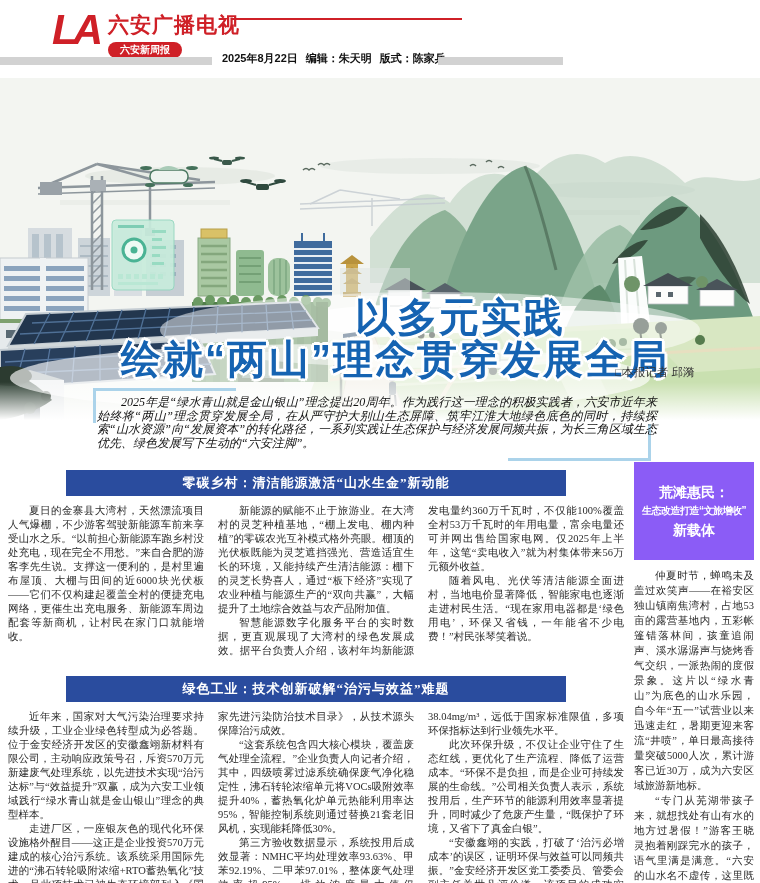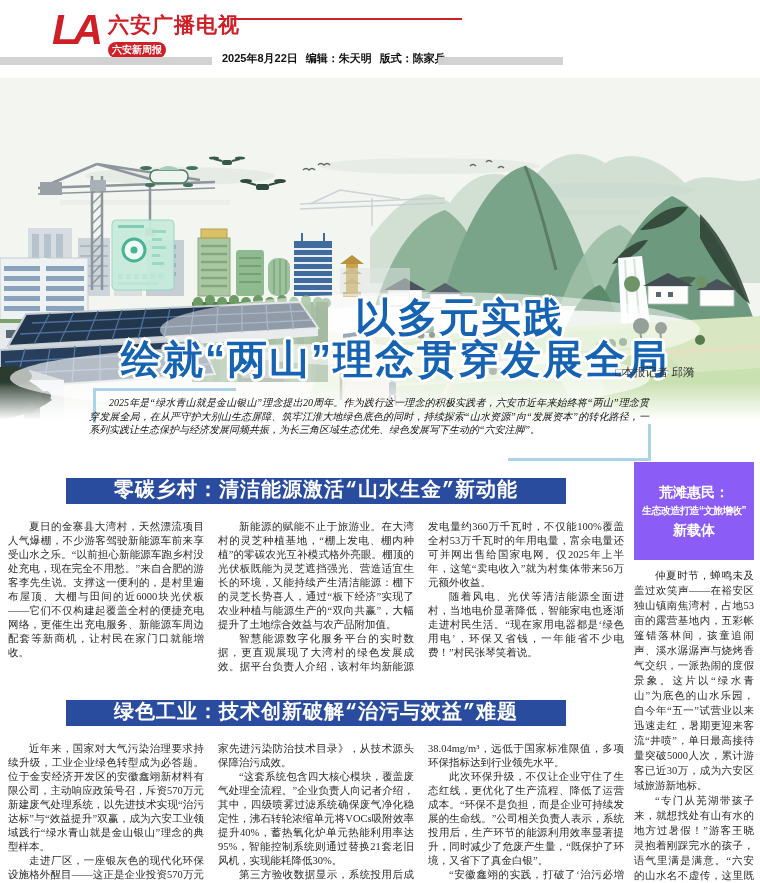--- a/index.html
+++ b/index.html
@@ -7,21 +7,21 @@
         font-family:"Liberation Serif","DejaVu Serif",serif;color:#222;}
   
   .masthead{position:absolute;top:0;left:0;width:760px;height:78px;}
   .logo{position:absolute;left:52px;top:8px;display:flex;align-items:flex-start;}
   .logo-mono{font-family:"Liberation Sans","DejaVu Sans",sans-serif;font-style:italic;font-weight:900;
              font-size:42px;line-height:44px;color:#cf2027;letter-spacing:-5px;padding-right:10px;}
   .logo-right{padding-top:3px;}
   .logo-title{font-weight:bold;font-size:21px;color:#cf2027;letter-spacing:1px;}
   .logo-badge{display:inline-block;margin-top:3px;background:#cf2027;color:#fff;
               font-family:"Liberation Sans","DejaVu Sans",sans-serif;
-              font-size:10px;font-weight:bold;line-height:14px;padding:1px 4px;border-radius:9px;}
+              font-size:10px;font-weight:bold;line-height:14px;padding:1px 12px;border-radius:9px;}
   .logo-rule{position:absolute;left:232px;top:18px;width:230px;height:2px;background:#cf2027;}
   .dateline-bar{position:absolute;top:57px;height:8px;background:#d2d2d2;}
   .bar-left{left:0;width:212px;}
   .bar-right{left:438px;width:125px;}
   .dateline{position:absolute;left:218px;top:51px;width:218px;text-align:center;
             font-family:"Liberation Sans","DejaVu Sans",sans-serif;font-size:11px;font-weight:bold;color:#111;
             white-space:nowrap;}
   .dateline span{margin:0 4px;}
   .pagehead{position:absolute;right:12px;top:34px;display:flex;align-items:flex-end;}
   .page-section{font-family:"Liberation Sans","DejaVu Sans",sans-serif;font-weight:900;font-size:33px;
@@ -33,32 +33,32 @@
   .hero svg{position:absolute;top:0;left:0;}
   .hl{position:absolute;font-family:"Liberation Sans","DejaVu Sans",sans-serif;font-weight:900;
       color:#1563b2;letter-spacing:2px;text-align:center;
       text-shadow:-2px -2px 0 #fff,2px -2px 0 #fff,-2px 2px 0 #fff,2px 2px 0 #fff,
                   0 -3px 0 #fff,0 3px 0 #fff,-3px 0 0 #fff,3px 0 0 #fff;}
   .hl1{left:160px;width:600px;top:212px;font-size:40px;}
   .hl2{left:30px;width:730px;top:254px;font-size:40px;}
   .byline{position:absolute;left:570px;top:287px;width:170px;text-align:center;
           font-family:"Liberation Sans","DejaVu Sans",sans-serif;font-size:11.5px;color:#333;}
   
-  .intro{position:absolute;left:89px;top:396px;width:560px;font-style:italic;
-         font-size:10px;line-height:13.5px;color:#111;text-align:justify;}
+  .intro{position:absolute;left:97px;top:396px;width:560px;font-style:italic;
+         font-size:12px;line-height:13.5px;color:#111;text-align:justify;}
   .intro p{margin:0;text-indent:2em;}
   .br-tl{position:absolute;left:93px;top:388px;width:140px;height:32px;
          border-left:3px solid #abd3ea;border-top:3px solid #abd3ea;}
   .br-br{position:absolute;left:508px;top:424px;width:140px;height:34px;
          border-right:3px solid #abd3ea;border-bottom:3px solid #abd3ea;}
   
   .content{position:absolute;left:8px;top:462px;width:746px;display:flex;gap:10px;}
   .main{width:616px;}
-  .section-bar{width:500px;height:26px;margin:16px auto;background:#2a4c9e;color:#fff;
-               font-family:Liberation Mono, monospace;font-weight:bold;font-size:20px;
+  .section-bar{width:500px;height:26px;margin:8px auto;background:#2a4c9e;color:#fff;
+               font-family:Liberation Serif, serif;font-weight:bold;font-size:13px;
                line-height:26px;text-align:center;letter-spacing:1px;}
   .sec-body{margin-top:6px;column-count:3;column-gap:14px;font-size:10.5px;line-height:14px;
             text-align:justify;overflow:hidden;color:#2a2a2a;column-fill:auto;}
   .body1{height:164px;}
   .body2{height:184px;margin-bottom:0;}
   .sec2{margin-top:8px;}
   .para{margin:0;text-indent:2em;}
   
   .sidebar{width:120px;height:420px;overflow:hidden;}
   .sb-box{background:#8b5cf6;color:#fff;text-align:center;padding:20px 2px;

